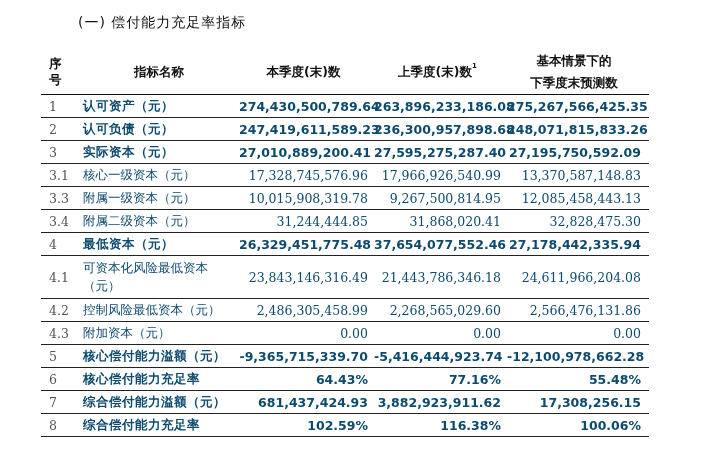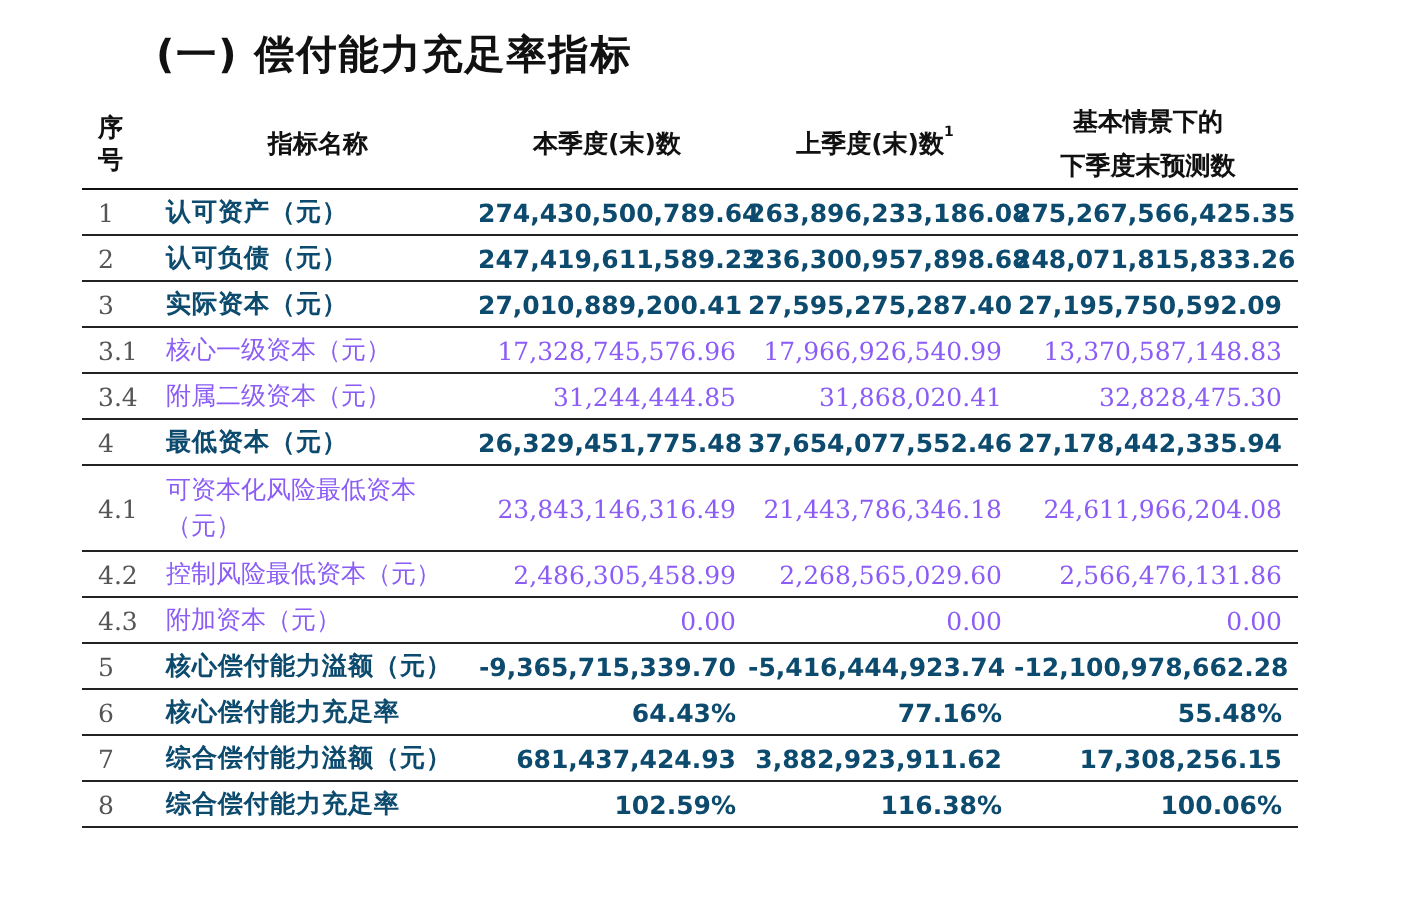--- a/index.html
+++ b/index.html
@@ -1,33 +1,33 @@
 <!DOCTYPE html>
 <html><head>
 <meta charset="utf-8">
 <style>
   html, body { margin: 0; padding: 0; background: #ffffff; }
   body { width: 711px; height: 452px; position: relative; overflow: hidden; font-family: "DejaVu Serif", "Liberation Serif", serif; color: #111; }
-  .title { position: absolute; left: 78px; top: 14px; font-size: 20px; font-weight: bold; font-family: "DejaVu Sans", "Liberation Sans", sans-serif; letter-spacing: 1px; }
+  .title { position: absolute; left: 78px; top: 14px; font-size: 14px; font-weight: normal; font-family: "DejaVu Sans", "Liberation Sans", sans-serif; letter-spacing: 1px; }
   table { position: absolute; left: 41px; top: 50px; width: 608px; border-collapse: collapse; table-layout: fixed; }
   col.c0 { width: 38px; } col.c1 { width: 160px; } col.c2 { width: 135px; } col.c3 { width: 133px; } col.c4 { width: 142px; }
   th { font-family: "DejaVu Sans", "Liberation Sans", sans-serif; font-weight: bold; font-size: 12.5px; height: 42px; padding: 0; vertical-align: middle; border-bottom: 1.5px solid #111; }
   th.seq { text-align: left; padding-left: 8px; line-height: 16px; }
   th.name { text-align: center; }
   th.num { text-align: center; padding-right: 6px; }
   th.proj { text-align: center; line-height: 22px; padding-right: 8px; }
   th sup { font-size: 7px; vertical-align: top; position: relative; top: -2px; }
   td { height: 22px; padding: 0; border-bottom: 1.2px solid #222; font-size: 12.5px; vertical-align: middle; white-space: nowrap; }
   td.seq { padding-left: 8px; color: #555; }
   td.name { padding-left: 4px; }
   td.val { text-align: right; padding-right: 6px; }
   td.val.last { padding-right: 8px; }
   tr.bold td.name, tr.bold td.val { font-weight: bold; font-family: "DejaVu Sans", "Liberation Sans", sans-serif; color: #0c4a6e; }
   tr.bold td.name { letter-spacing: 0.5px; }
-  tr.light td.name, tr.light td.val { color: #8b5cf6; font-weight: normal; }
+  tr.light td.name, tr.light td.val { color: #0c4a6e; font-weight: normal; }
   tr.tall td { height: 42px; }
   tr.tall td.name { white-space: normal; line-height: 18px; }
 </style>
 </head>
 <body>
 
 <div class="title">(一) 偿付能力充足率指标</div>
 
 <table>
   <colgroup>
@@ -67,20 +67,27 @@
         <td class="val">27,010,889,200.41</td>
         <td class="val">27,595,275,287.40</td>
         <td class="val last">27,195,750,592.09</td>
       </tr>
       <tr class="light">
         <td class="seq">3.1</td>
         <td class="name">核心一级资本（元）</td>
         <td class="val">17,328,745,576.96</td>
         <td class="val">17,966,926,540.99</td>
         <td class="val last">13,370,587,148.83</td>
+      </tr>
+      <tr class="light">
+        <td class="seq">3.3</td>
+        <td class="name">附属一级资本（元）</td>
+        <td class="val">10,015,908,319.78</td>
+        <td class="val">9,267,500,814.95</td>
+        <td class="val last">12,085,458,443.13</td>
       </tr>
       <tr class="light">
         <td class="seq">3.4</td>
         <td class="name">附属二级资本（元）</td>
         <td class="val">31,244,444.85</td>
         <td class="val">31,868,020.41</td>
         <td class="val last">32,828,475.30</td>
       </tr>
       <tr class="bold">
         <td class="seq">4</td>

